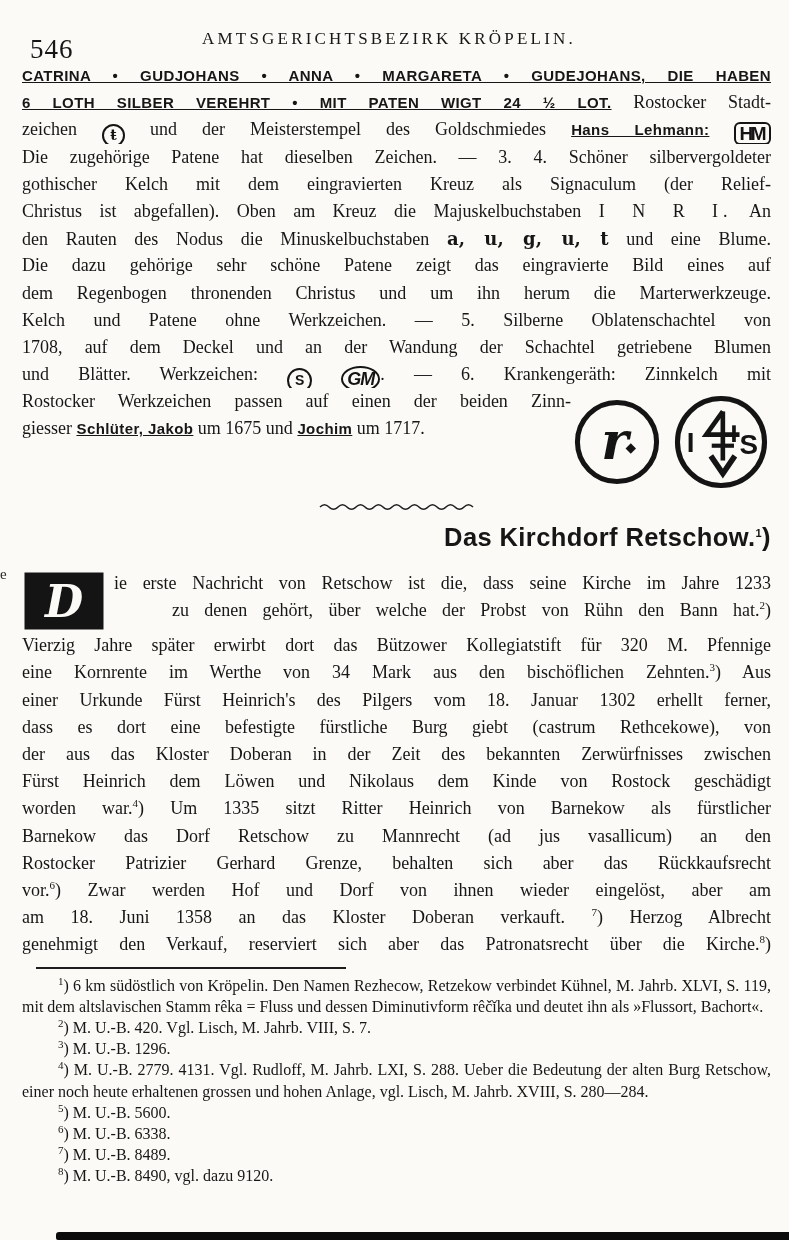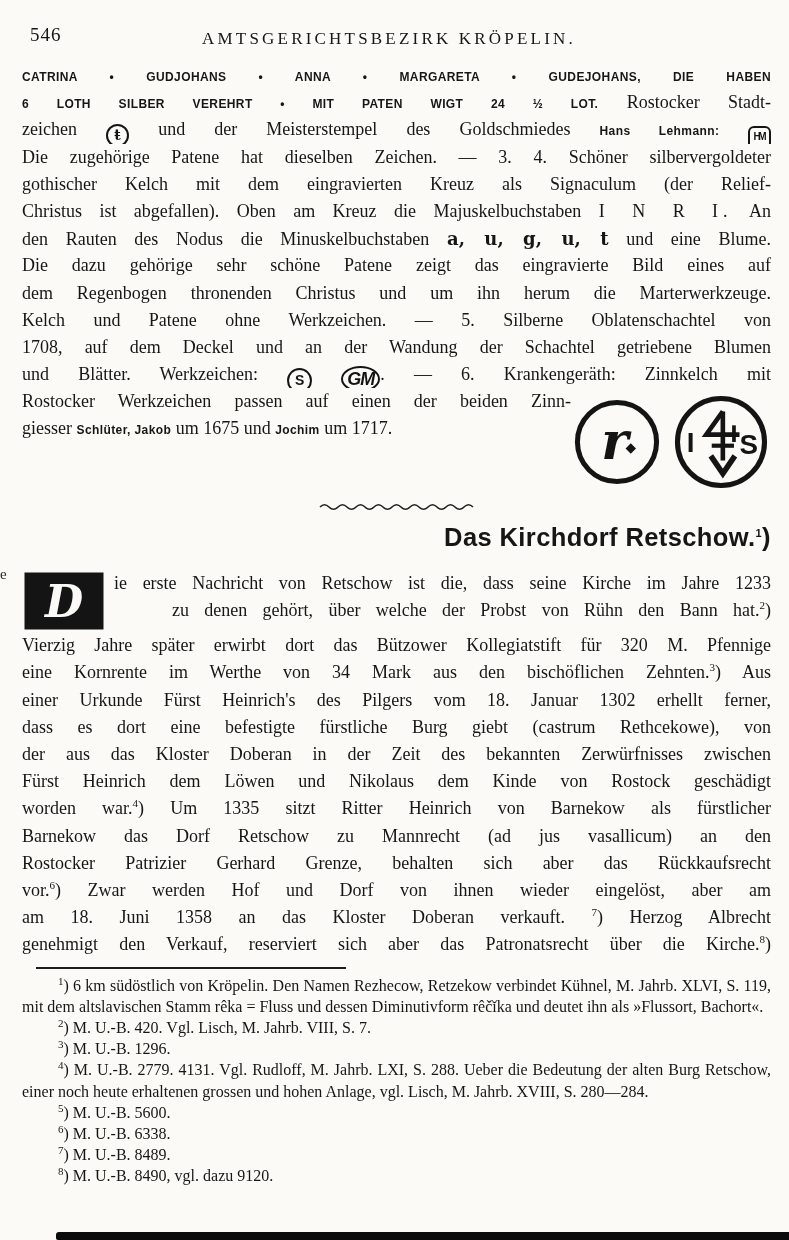--- a/index.html
+++ b/index.html
@@ -8,42 +8,42 @@
     width:789px;height:1240px;
     background:#fbfaf6;
     overflow:hidden;
     font-family:"Liberation Serif","DejaVu Serif",serif;
     color:#161616;
     box-sizing:border-box;
     padding:0 18px 0 22px;
   }
   
   .hdr{position:relative;height:34px;margin-top:22px;}
-  .pn{position:absolute;left:8px;top:2px;font-size:19px;letter-spacing:1px;}
+  .pn{position:absolute;left:8px;top:12px;font-size:27px;letter-spacing:1px;}
   .rh{position:absolute;left:50%;transform:translateX(-52%);top:7px;
       font-size:17px;letter-spacing:3.2px;white-space:nowrap;}
   
   .bl{height:27.2px;line-height:27.2px;font-size:18px;
       text-align:justify;text-align-last:justify;overflow:hidden;white-space:nowrap;}
   .bl{white-space:normal;}
   .nolast{text-align-last:left;}
   .sg-t{}
   .sg-i{font-family:"Liberation Sans","DejaVu Sans",sans-serif;font-weight:700;
-        font-size:12px;letter-spacing:.4px;}
+        font-size:15px;letter-spacing:.4px;text-decoration:underline;}
   .sg-b{font-weight:700;font-family:"DejaVu Serif",serif;}
   .sg-sp{letter-spacing:5px;}
   sup,.sg-sup{font-size:11px;vertical-align:super;line-height:0;}
   
   .mk{display:inline-flex;align-items:center;justify-content:center;
       border:2.5px solid #141414;color:#141414;line-height:1;
       box-sizing:border-box;vertical-align:-5px;
       font-family:"Liberation Sans","DejaVu Sans",sans-serif;font-weight:800;}
   .mk-csm{width:23px;height:23px;border-radius:50%;font-size:14px;
           font-family:"DejaVu Serif",serif;}
-  .mk-box{height:23px;padding:0 5px 0 3px;border-radius:6px;font-size:10px;letter-spacing:-2.5px;}
+  .mk-box{height:23px;padding:0 5px 0 3px;border-radius:6px;font-size:19px;letter-spacing:-2.5px;}
   .mk-circ{width:25px;height:25px;border-radius:50%;font-size:14px;}
   .mk-oval{width:39px;height:26px;border-radius:50%;font-size:18px;letter-spacing:-1px;font-style:italic;}
   
   .p1{margin-top:6px;}
   .p1b{display:flex;margin-top:0;}
   .p1n{width:552px;}
   .seals{margin-left:auto;display:flex;align-items:center;gap:8px;margin-top:2px;}
   
   .divider{text-align:center;margin-top:4px;height:12px;}
   h1{margin:12px 0 0 0;text-align:right;

